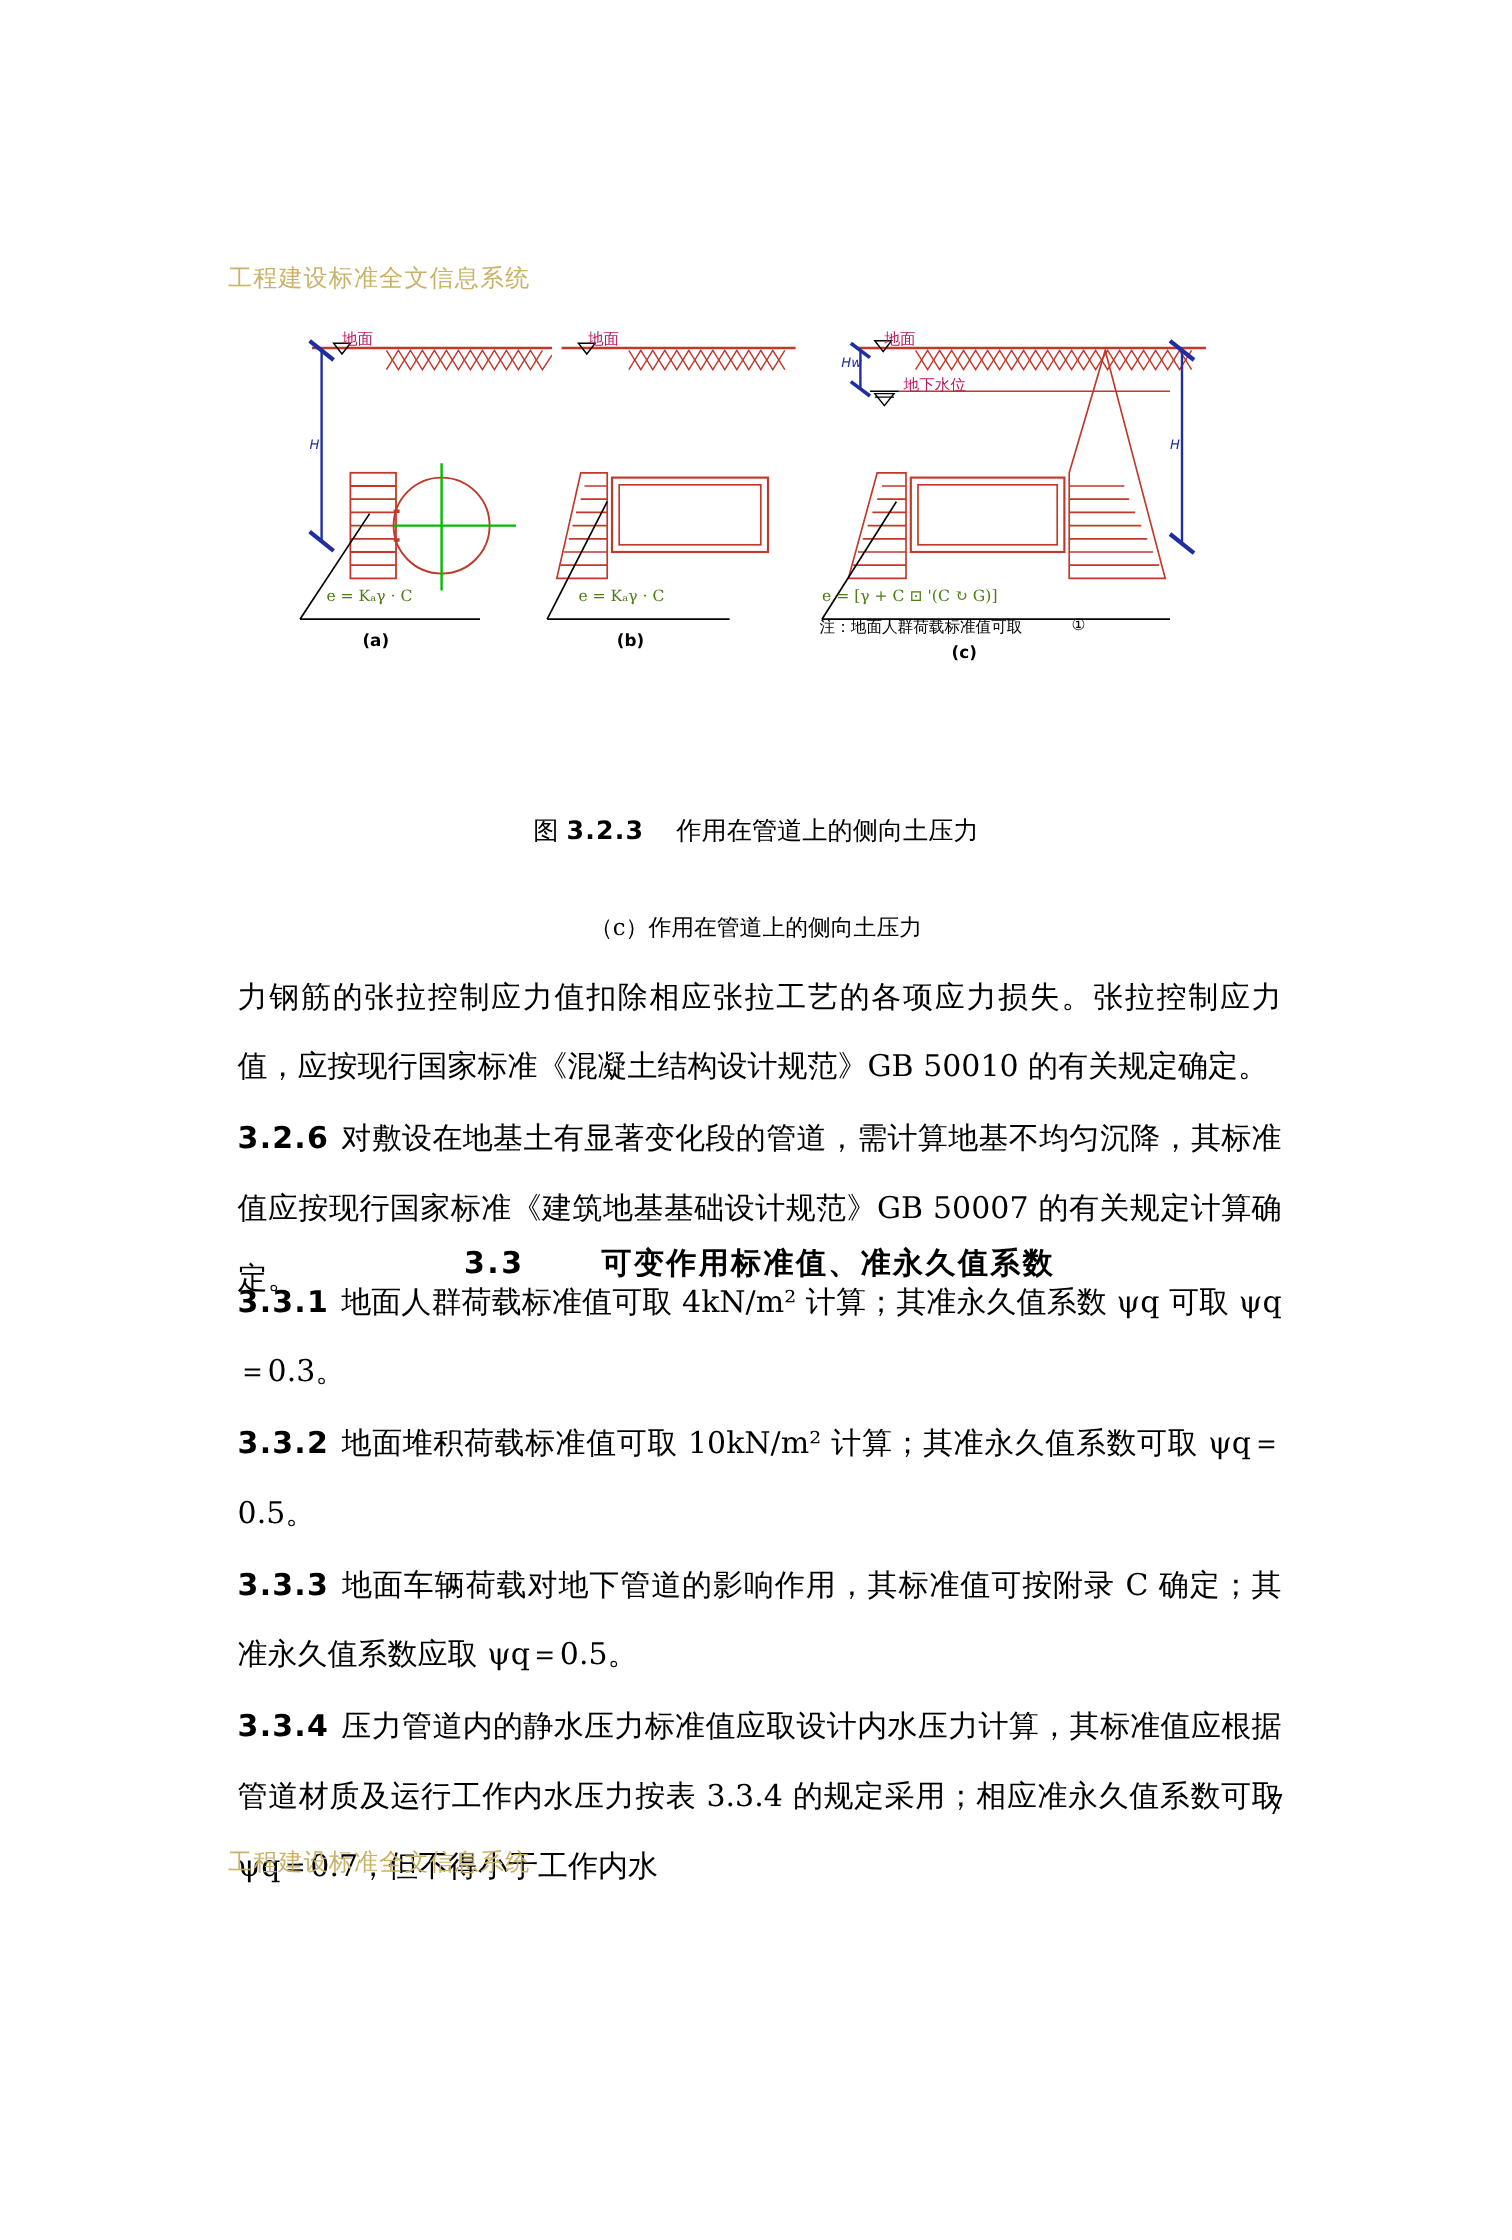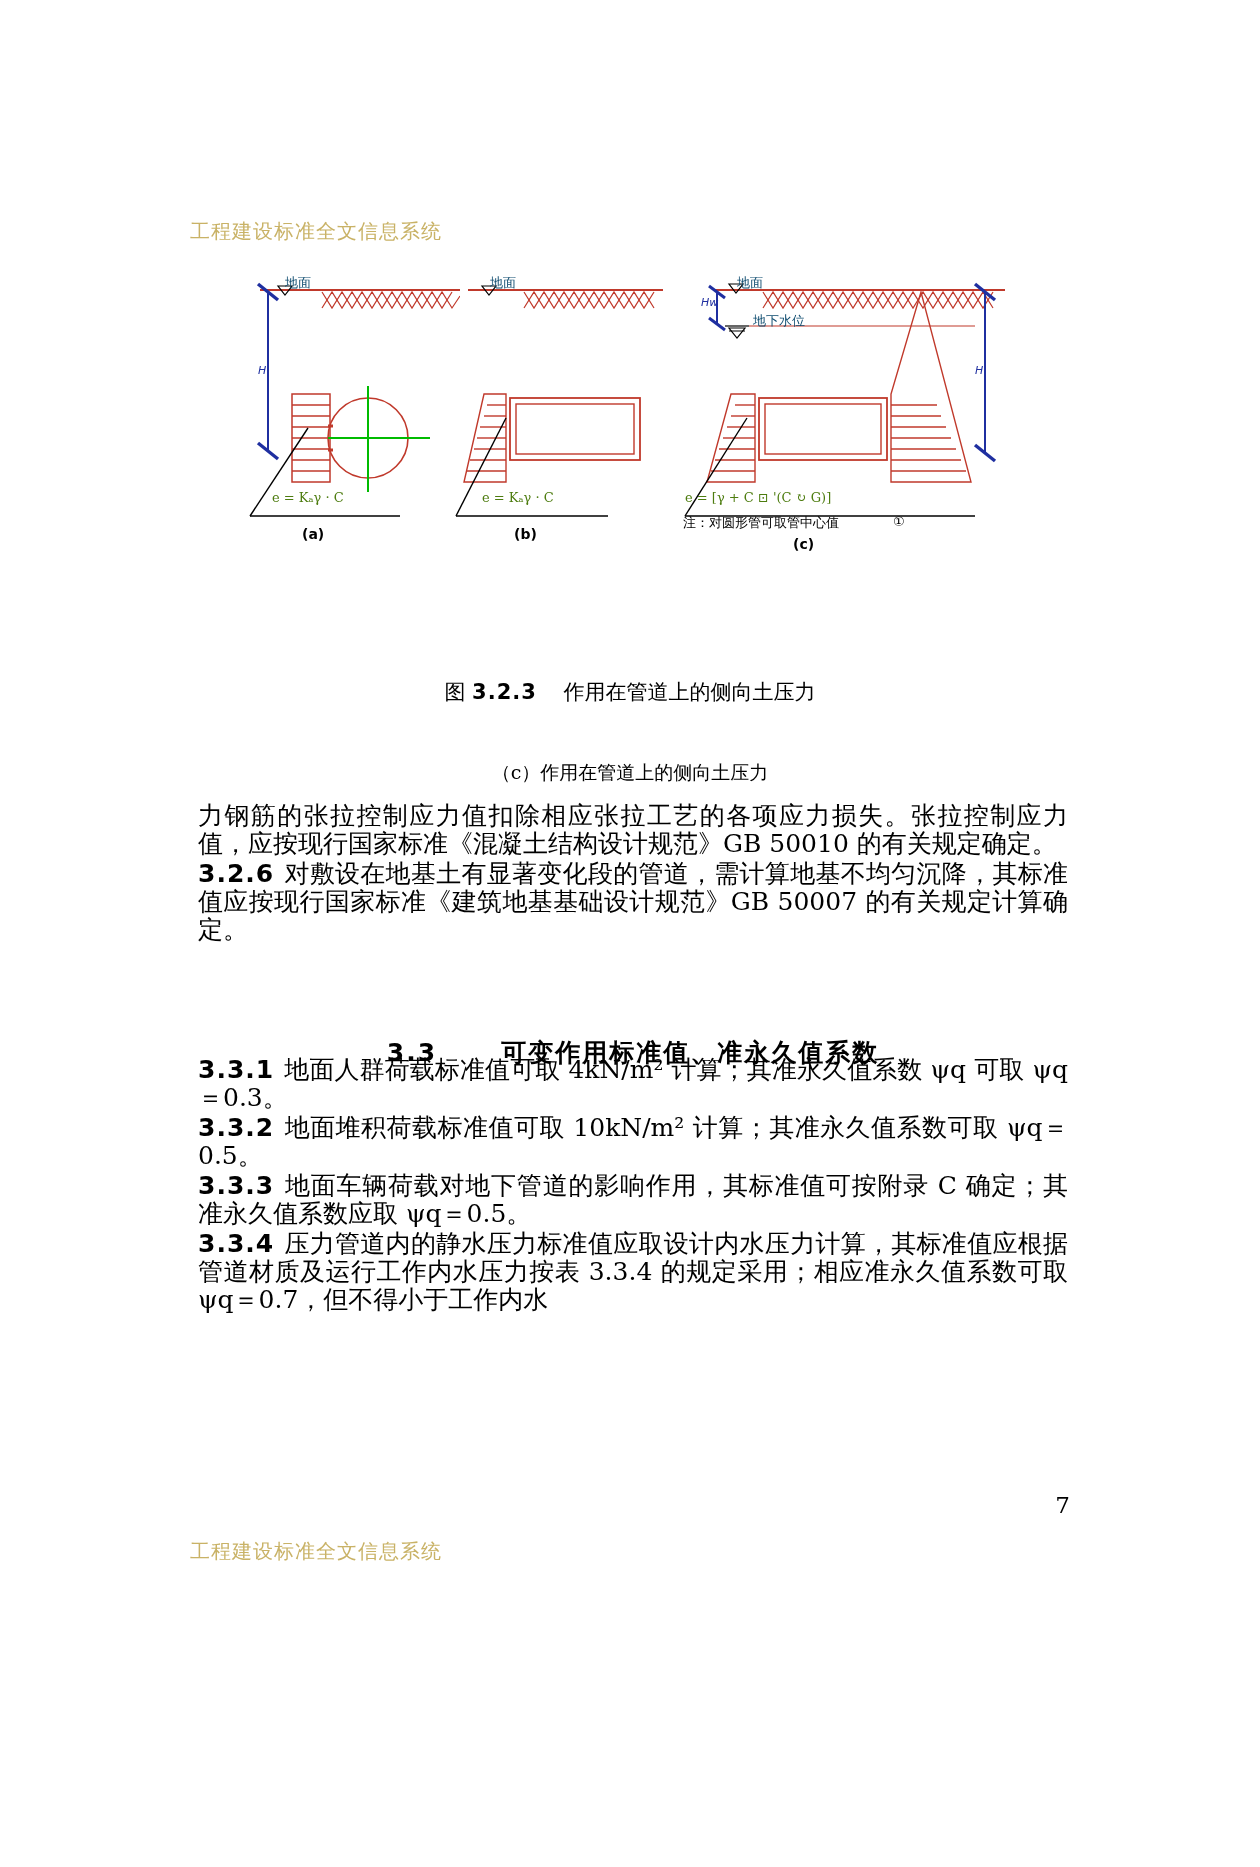--- a/index.html
+++ b/index.html
@@ -30,21 +30,21 @@
   .p-a { left:0px;   width:230px; }
   .p-b { left:218px; width:230px; }
   .p-c { left:445px; width:355px; }
 
   .svgwrap { position:absolute; left:0; top:0; }
 
   .lbl {
     position:absolute;
     font-family:"DejaVu Sans", sans-serif;
     font-size:13px;
-    color:#0c4a6e;
+    color:#be185d;
     white-space:nowrap;
   }
   .lbl-sm { font-size:11px; }
 
   .formula {
     position:absolute;
     font-family:"DejaVu Serif", serif;
     font-size:13px;
     color:#4d7c0f;
     white-space:nowrap;
@@ -77,21 +77,21 @@
   .cap-main { top:678px; font-size:21px; }
   .cap-main b { font-family:"DejaVu Sans", sans-serif; font-weight:bold; letter-spacing:1px; }
   .cap-sub1 { top:722px; font-size:19px; }
   .cap-sub2 { top:760px; font-size:19px; }
 
   
   .body { position:absolute; left:198px; top:802px; width:870px; }
   .para {
     font-family:"DejaVu Serif", serif;
     font-size:25px;
-    line-height:28px;
+    line-height:58px;
     color:#000;
     text-align:justify;
     margin:0 0 2px 0;
   }
   .num {
     font-family:"DejaVu Sans", sans-serif;
     font-weight:bold;
     letter-spacing:1px;
     margin-right:10px;
   }
@@ -252,21 +252,21 @@
         </g>
 
         <line x1="10" y1="248" x2="72" y2="150" stroke="#000" stroke-width="1.4"></line>
         <line x1="10" y1="248" x2="300" y2="248" stroke="#000" stroke-width="1.4"></line>
       </svg>
       <div class="lbl" style="left:62px; top:6px;">地面</div>
       <div class="lbl" style="left:78px; top:44px;">地下水位</div>
       <div class="lbl lbl-sm" style="left:26px; top:28px; color:#1f2fa0; font-style:italic;">Hw</div>
       <div class="lbl lbl-sm" style="left:300px; top:96px; color:#1f2fa0; font-style:italic;">H</div>
       <div class="formula" style="left:10px; top:222px;">e = [γ + C ⊡ '(C ↻ G)]</div>
-      <div class="note" style="left:8px; top:246px;">注：对圆形管可取管中心值</div>
+      <div class="note" style="left:8px; top:246px;">注：地面人群荷载标准值可取</div>
       <div class="note" style="left:218px; top:246px;">①</div>
       <div class="subcap" style="left:118px; top:268px;">(c)</div>
     </div>
   </div>
 
   <div class="cap cap-main">
     <span>图</span>
     <b>3.2.3</b>
     &nbsp;&nbsp;
     <span>作用在管道上的侧向土压力</span>

